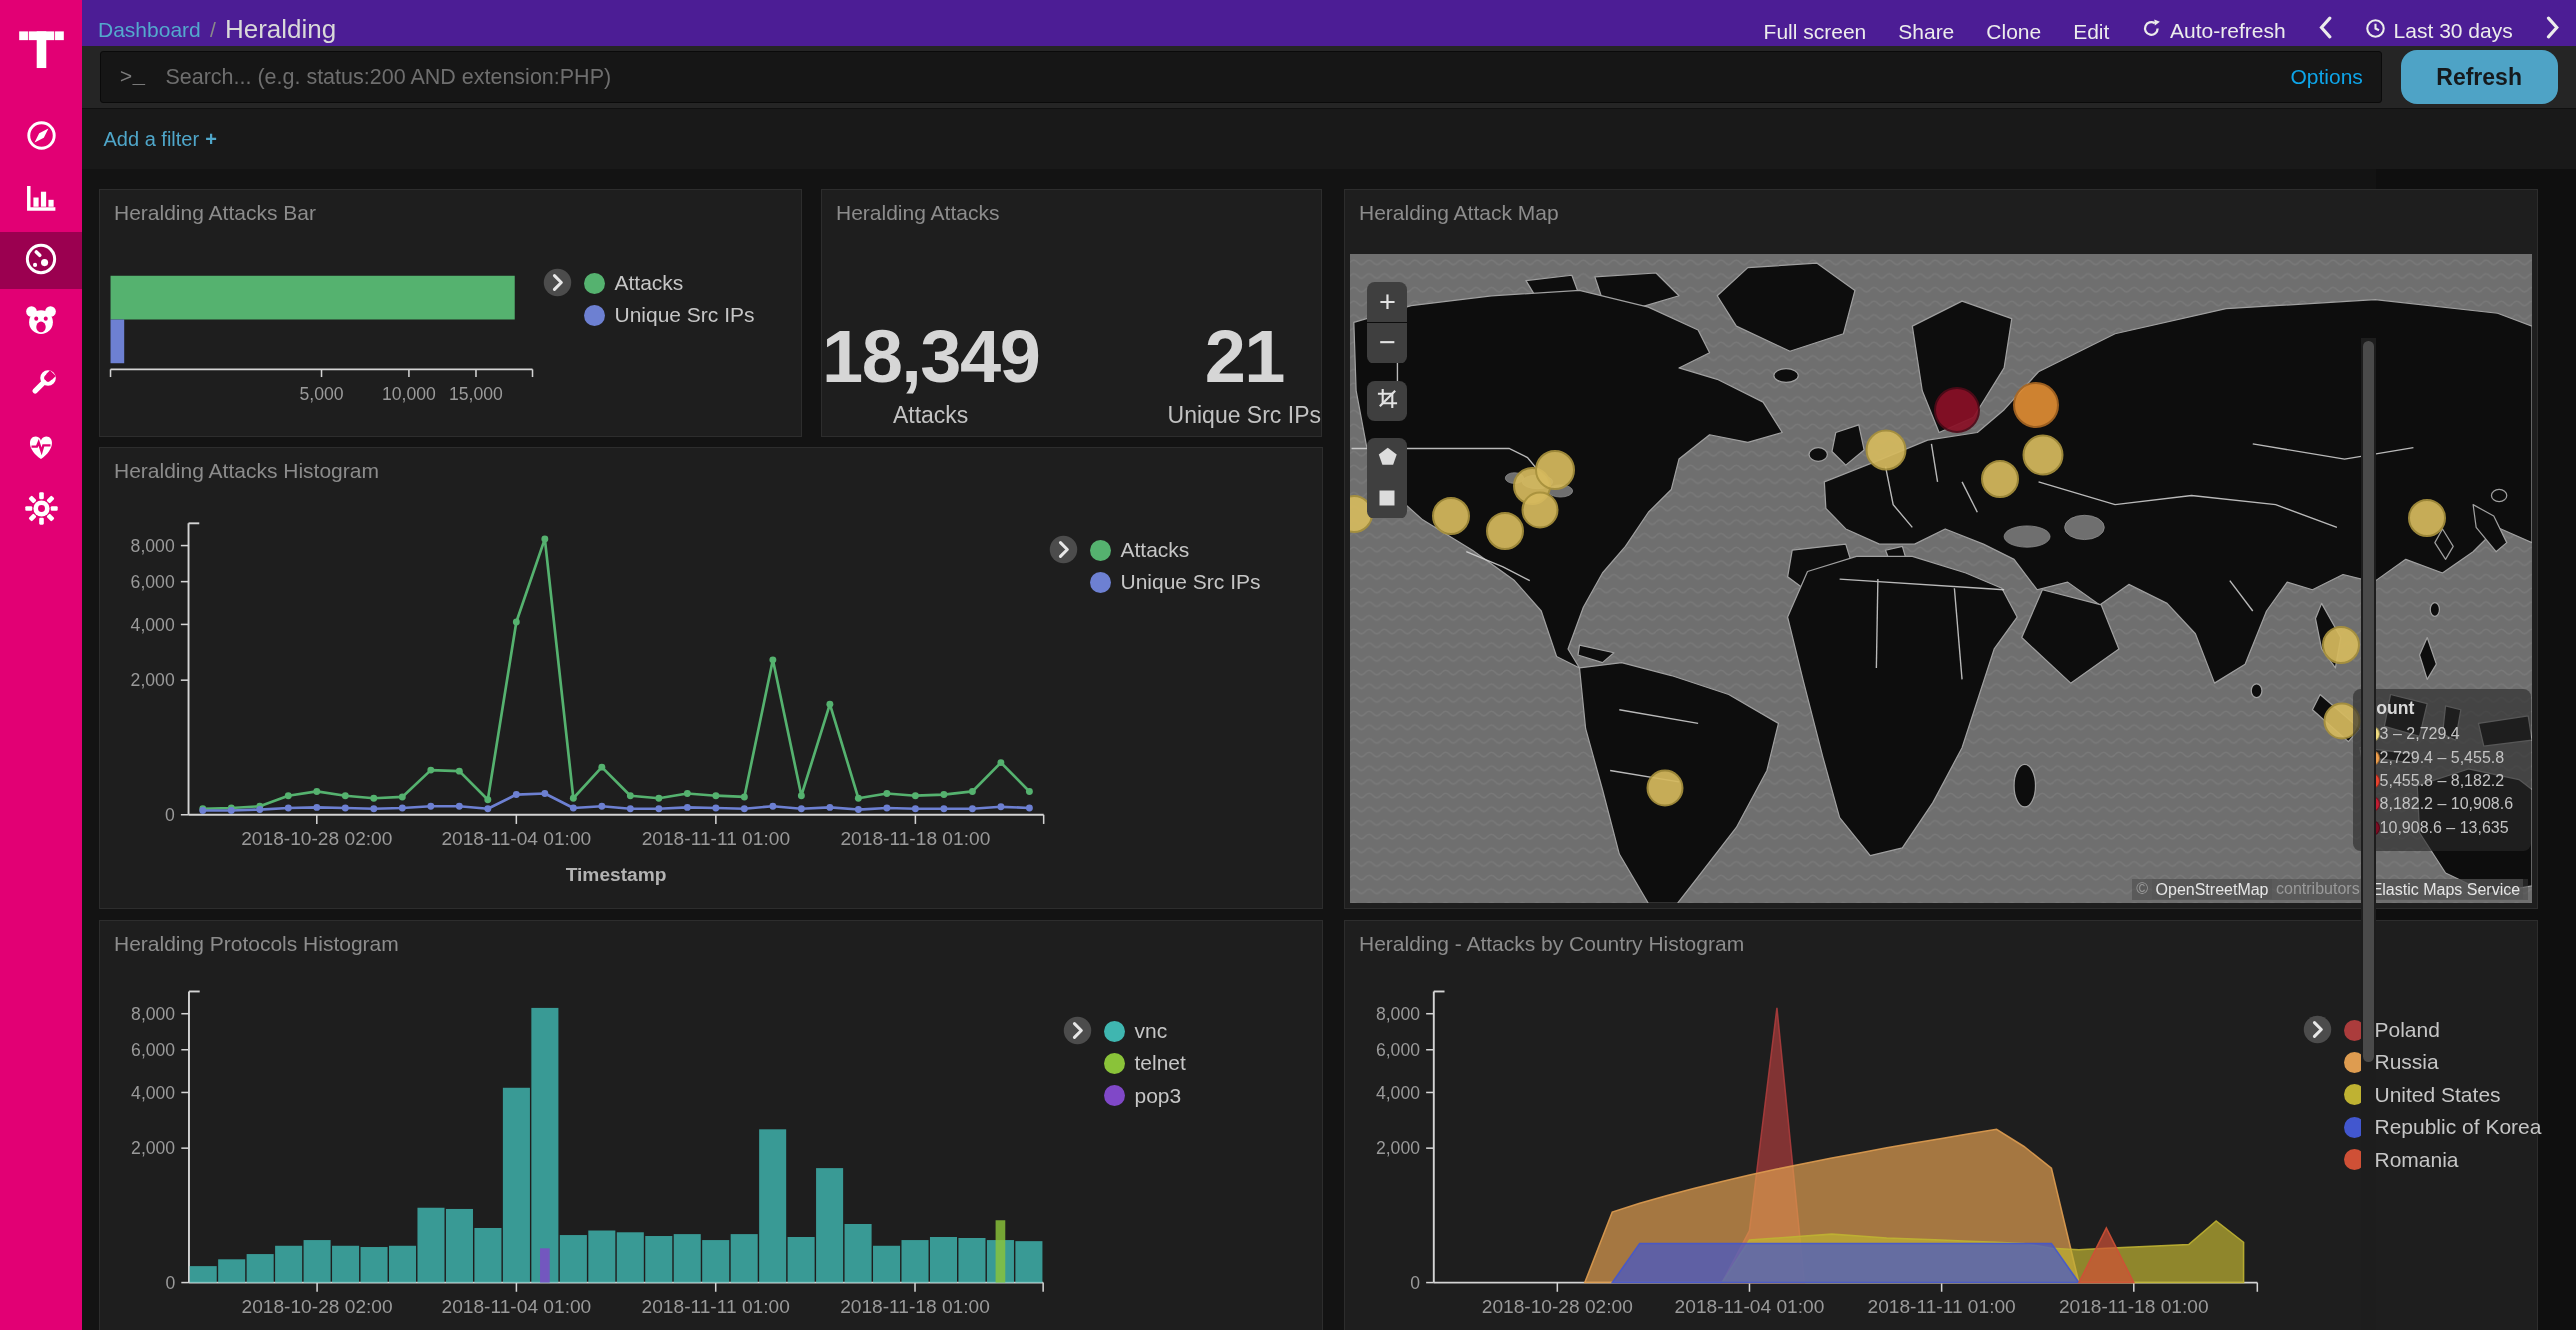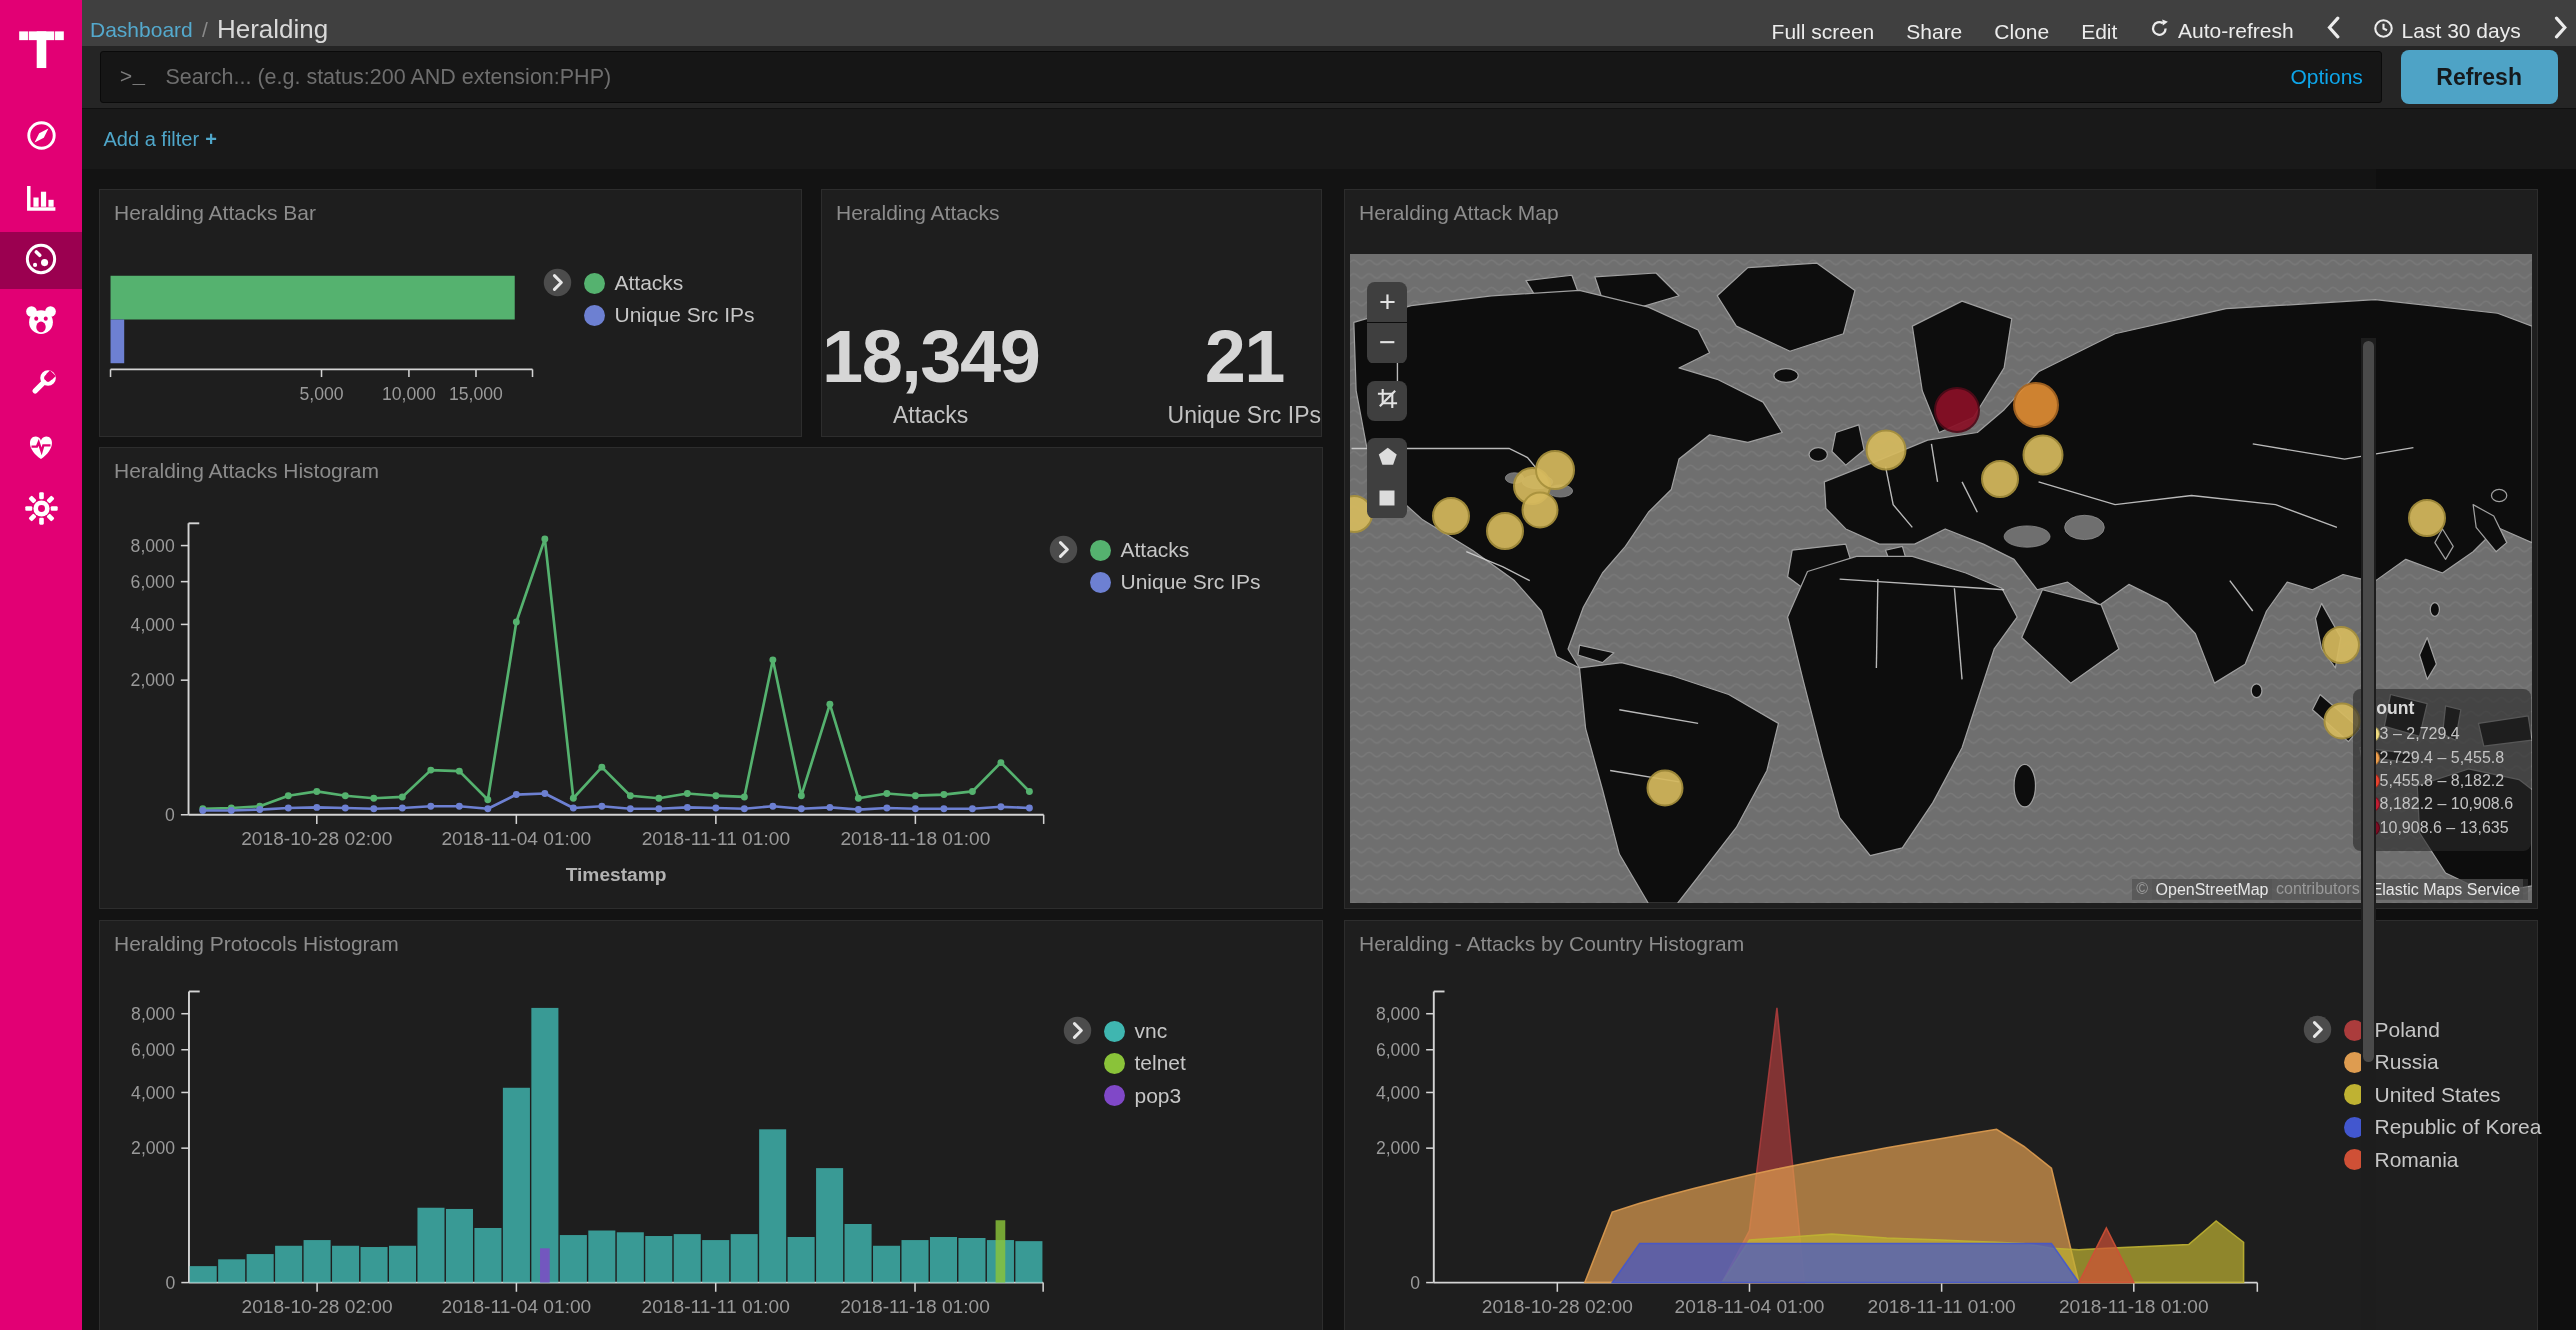--- a/index.html
+++ b/index.html
@@ -4,34 +4,34 @@
 <style>
   html,body{margin:0;padding:0;background:#0f0f0f;width:2576px;height:1331px;overflow:hidden;
     font-family:"Liberation Sans",sans-serif;-webkit-font-smoothing:antialiased;position:relative}
   *{box-sizing:border-box}
   
   .sidebar{position:absolute;left:0;top:0;width:82px;height:1331px;background:#e20074;z-index:40}
   .sb-logo{position:absolute;left:0;top:15.3px;width:82px;height:71px;display:flex;align-items:center;justify-content:center;cursor:pointer}
   .sb-item{position:absolute;left:0;width:82px;height:57px;display:flex;align-items:center;justify-content:center;cursor:pointer}
   .sb-item.active{background:#9b0050}
   
-  .topbar{position:absolute;left:82px;top:0;width:2494px;height:60px;background:#404040;display:flex;align-items:center;padding:0 8px;border-bottom:0.8px solid #161616}
+  .topbar{position:absolute;left:82px;top:0;width:2494px;height:60px;background:#4c1d95;display:flex;align-items:center;padding:0 16px;border-bottom:0.8px solid #161616}
   .crumb-link{color:#54a9cd;font-size:21px;cursor:pointer}
   .crumb-sep{color:#8a8a8a;font-size:21px;margin:0 9.2px}
   .crumb-cur{color:#d9d9d9;font-size:26px}
   .top-menu{margin-left:auto;display:flex;align-items:flex-end;gap:32px}
   .top-item{color:#ececec;font-size:21px;cursor:pointer;display:flex;align-items:center;gap:7.7px;white-space:nowrap}
   
   .search-row{position:absolute;left:82px;top:46px;width:2494px;height:62px;background:#252525;display:flex;align-items:center;padding:0 18.4px}
   .search-box{flex:1;height:52px;background:#161616;border:0.8px solid #0a0a0a;border-radius:3.1px;display:flex;align-items:center;padding:0 18.4px}
   .search-prompt{color:#7d7d7d;font-size:21px;font-family:"Liberation Mono",monospace;margin-right:18.4px}
   .search-box input{flex:1;background:transparent;border:none;outline:none;color:#cfcfcf;font-size:21.5px;font-family:"Liberation Sans",sans-serif}
   .search-box input::placeholder{color:#6e6e6e}
   .options-link{color:#0ea5e9;font-size:21px;margin-left:15.3px;cursor:pointer}
-  .refresh-btn{width:157px;height:54px;margin-left:18.4px;background:#4ea3c6;border:none;border-radius:8px;
+  .refresh-btn{width:157px;height:54px;margin-left:18.4px;background:#4ea3c6;border:none;border-radius:16px;
     color:#15191c;font-size:23px;font-family:"Liberation Sans",sans-serif;font-weight:600;cursor:pointer}
   
   .filter-row{position:absolute;left:82px;top:108px;width:2494px;height:61px;background:#191919;border-top:1.5px solid #101010;display:flex;align-items:center;padding:0 21.5px}
   .add-filter{color:#4fa6c9;font-size:20px;cursor:pointer}
   .add-filter .plus{font-weight:bold;margin-left:6.1px}
   
   .content{position:absolute;left:82px;top:169px;width:2294px;height:1162px;background:#131313}
   .panel{position:absolute;background:#1e1e1e;border:0.8px solid #2d2d2d}
   .panel-title{position:absolute;top:10.7px;left:14px;font-size:21px;color:#8c8c8c;white-space:nowrap;z-index:3}
   

